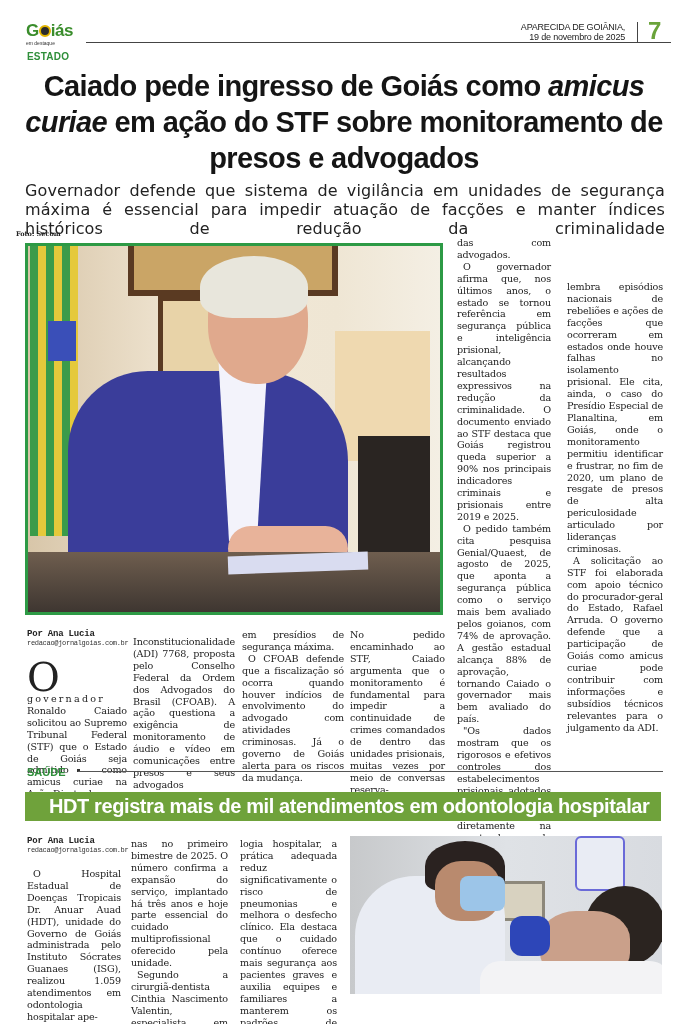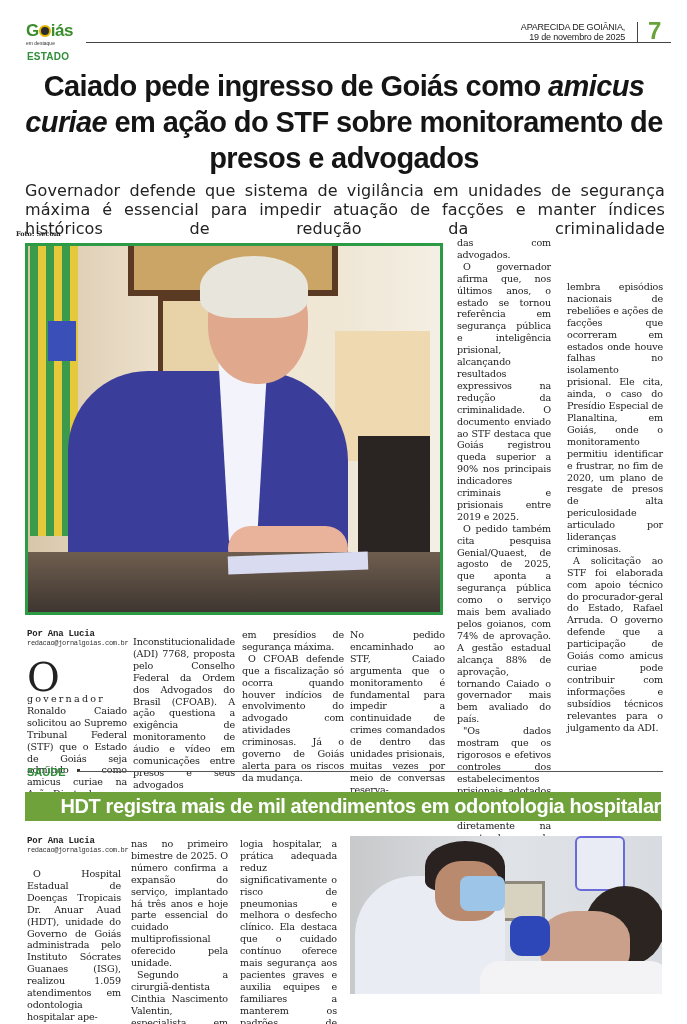--- a/index.html
+++ b/index.html
@@ -53,21 +53,21 @@
   .byline .email { font-size: 7px; color: #333; letter-spacing: -0.3px; }
 
   .dropcap-wrap p { text-indent: 0; }
   .dropcap { float: left; font-family: "DejaVu Serif", serif; font-size: 40px; line-height: 32px; margin: 1px 3px 0 0; color: #222; }
   .spaced { letter-spacing: 2.2px; }
 
   
   .section2 { left: 27px; top: 766px; font-family: Liberation Sans, sans-serif; font-weight: bold; font-size: 11px; color: #2f8f3a; }
   .rule2 { left: 78px; top: 771px; width: 585px; height: 1px; background: #555; }
   .rule2-dot { left: 77px; top: 769px; width: 3px; height: 3px; background: #333; }
-  .banner2 { left: 25px; top: 792px; width: 636px; height: 29px; background: #6fa23b; color: #fff; font-family: "Liberation Sans", sans-serif; font-weight: bold; font-size: 20px; line-height: 29px; text-align: right; letter-spacing: -0.4px; padding-left: 24px; }
+  .banner2 { left: 25px; top: 792px; width: 636px; height: 29px; background: #6fa23b; color: #fff; font-family: "Liberation Sans", sans-serif; font-weight: bold; font-size: 20px; line-height: 29px; text-align: left; letter-spacing: -0.4px; padding-left: 24px; }
 
   
   .photo2 { left: 350px; top: 836px; width: 312px; height: 158px; overflow: hidden; background: #cfd3d8; }
   .photo2 .wall { position: absolute; inset: 0; background: linear-gradient(90deg, #c7c9cb, #dfe2e6 50%, #d8dbe0); }
   .photo2 .gown { position: absolute; left: 5px; top: 40px; width: 150px; height: 130px; background: #e9ecf3; border-radius: 60px 40px 0 0; }
   .photo2 .hairdoc { position: absolute; left: 75px; top: 5px; width: 80px; height: 50px; background: #2a2220; border-radius: 50% 50% 20% 20%; }
   .photo2 .face { position: absolute; left: 85px; top: 25px; width: 65px; height: 60px; background: #b98a6e; border-radius: 40%; }
   .photo2 .mask { position: absolute; left: 110px; top: 40px; width: 45px; height: 35px; background: #9cc5e8; border-radius: 8px; }
   .photo2 .glove { position: absolute; left: 160px; top: 80px; width: 40px; height: 40px; background: #2d46b8; border-radius: 12px; }
   .photo2 .monitor { position: absolute; left: 140px; top: 45px; width: 55px; height: 40px; background: #d8d2c0; border: 3px solid #8d887b; }

